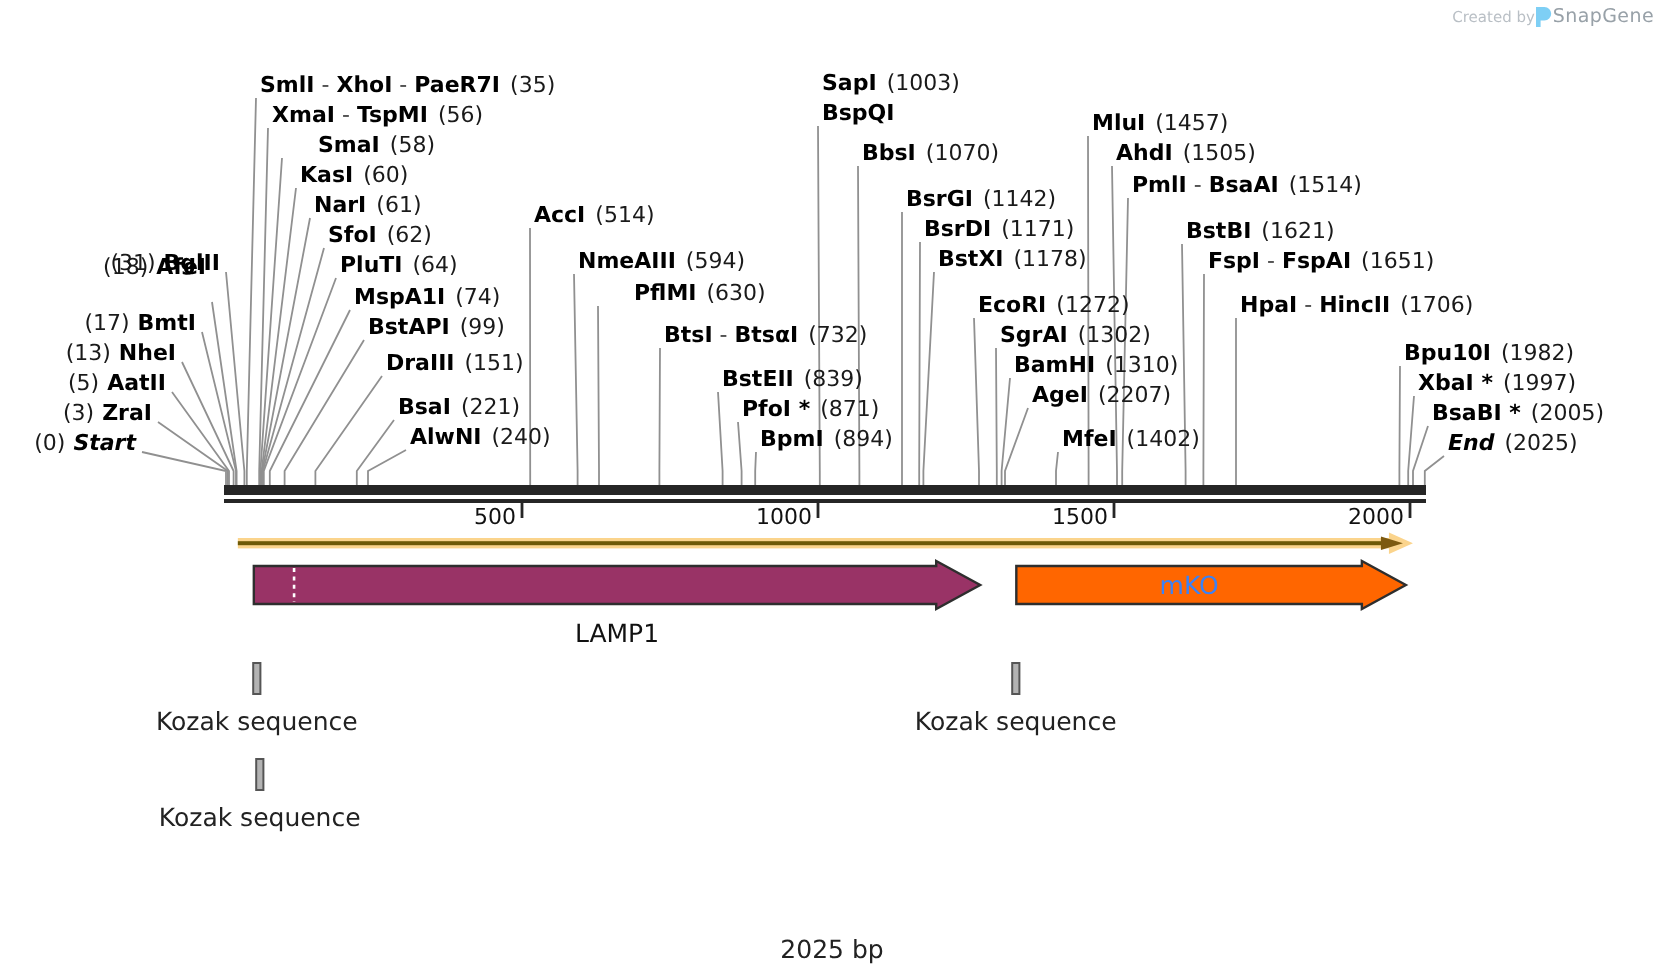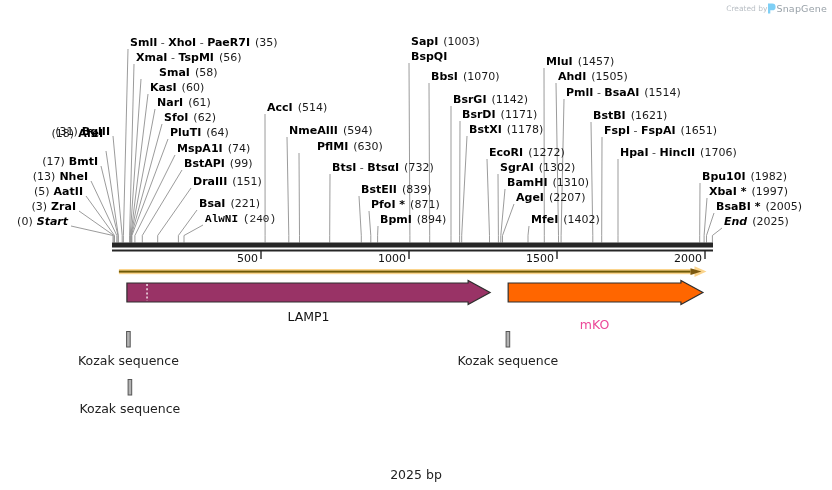--- a/index.html
+++ b/index.html
@@ -8,21 +8,21 @@
   #map-svg{position:absolute;left:0;top:0;}
   .site{position:absolute;white-space:nowrap;font-size:11px;line-height:12px;color:#111;}
   .site .nm{font-weight:bold;color:#000;}
   .site .it{font-style:italic;}
   .site .sep{font-weight:normal;color:#444;}
   .site .pos{font-weight:normal;font-size:11px;color:#1a1a1a;}
   .site .pa{margin-left:5px;}
   .site .pb{margin-right:4px;}
   .ticknum{position:absolute;font-size:11px;line-height:12px;color:#111;}
   .flabel{position:absolute;font-size:12.5px;line-height:13px;color:#111;transform:translateX(-50%);white-space:nowrap;}
-  .flabel.inside{color:#ec4899;margin-top:32px;}
+  .flabel.inside{color:#3b82f6;}
   .kozak-text{position:absolute;font-size:12.5px;line-height:13px;color:#222;transform:translateX(-50%);white-space:nowrap;}
   .title{position:absolute;left:0;width:832px;text-align:center;font-weight:bold;
          font-size:17px;line-height:18px;color:#000;}
   .subtitle{position:absolute;left:0;width:832px;text-align:center;font-size:12.5px;line-height:13px;color:#222;}
   .wm{position:absolute;top:3px;right:5px;display:flex;align-items:center;gap:0;}
   .wm .cb{font-size:7.5px;color:#b9bfc5;}
   .wm .sg{font-size:9.5px;color:#98a1a8;letter-spacing:.2px;}
 </style>
 </head>
 <body>
@@ -108,21 +108,21 @@
       <div class="site" style="top: 52px; left: 136px;"><span class="nm">XmaI</span><span class="sep"> - </span><span class="nm">TspMI</span><span class="pos pa">(56)</span></div>
       <div class="site" style="top: 67px; left: 143px; margin-left: 16px;"><span class="nm">SmaI</span><span class="pos pa">(58)</span></div>
       <div class="site" style="top: 82px; left: 150px;"><span class="nm">KasI</span><span class="pos pa">(60)</span></div>
       <div class="site" style="top: 97px; left: 157px;"><span class="nm">NarI</span><span class="pos pa">(61)</span></div>
       <div class="site" style="top: 112px; left: 164px;"><span class="nm">SfoI</span><span class="pos pa">(62)</span></div>
       <div class="site" style="top: 127px; left: 170px;"><span class="nm">PluTI</span><span class="pos pa">(64)</span></div>
       <div class="site" style="top: 143px; left: 177px;"><span class="nm">MspA1I</span><span class="pos pa">(74)</span></div>
       <div class="site" style="top: 158px; left: 184px;"><span class="nm">BstAPI</span><span class="pos pa">(99)</span></div>
       <div class="site" style="top: 176px; left: 193px;"><span class="nm">DraIII</span><span class="pos pa">(151)</span></div>
       <div class="site" style="top: 198px; left: 199px;"><span class="nm">BsaI</span><span class="pos pa">(221)</span></div>
-      <div class="site" style="top: 213px; left: 205px; font-family: Liberation Mono, monospace;"><span class="nm">AlwNI</span><span class="pos pa">(240)</span></div>
+      <div class="site" style="top: 213px; left: 205px;"><span class="nm">AlwNI</span><span class="pos pa">(240)</span></div>
       <div class="site" style="top: 126px; right: 722px;"><span class="pos pb">(31)</span><span class="nm">BglII</span></div>
       <div class="site" style="top: 128px; right: 729px;"><span class="pos pb">(18)</span><span class="nm">AfeI</span></div>
       <div class="site" style="top: 156px; right: 734px;"><span class="pos pb">(17)</span><span class="nm">BmtI</span></div>
       <div class="site" style="top: 171px; right: 744px;"><span class="pos pb">(13)</span><span class="nm">NheI</span></div>
       <div class="site" style="top: 186px; right: 749px;"><span class="pos pb">(5)</span><span class="nm">AatII</span></div>
       <div class="site" style="top: 201px; right: 756px;"><span class="pos pb">(3)</span><span class="nm">ZraI</span></div>
       <div class="site" style="top: 216px; right: 764px;"><span class="pos pb">(0)</span><span class="nm it">Start</span></div>
       <div class="site" style="top: 102px; left: 267px;"><span class="nm">AccI</span><span class="pos pa">(514)</span></div>
       <div class="site" style="top: 125px; left: 289px;"><span class="nm">NmeAIII</span><span class="pos pa">(594)</span></div>
       <div class="site" style="top: 141px; left: 301px; margin-left: 16px;"><span class="nm">PflMI</span><span class="pos pa">(630)</span></div>

